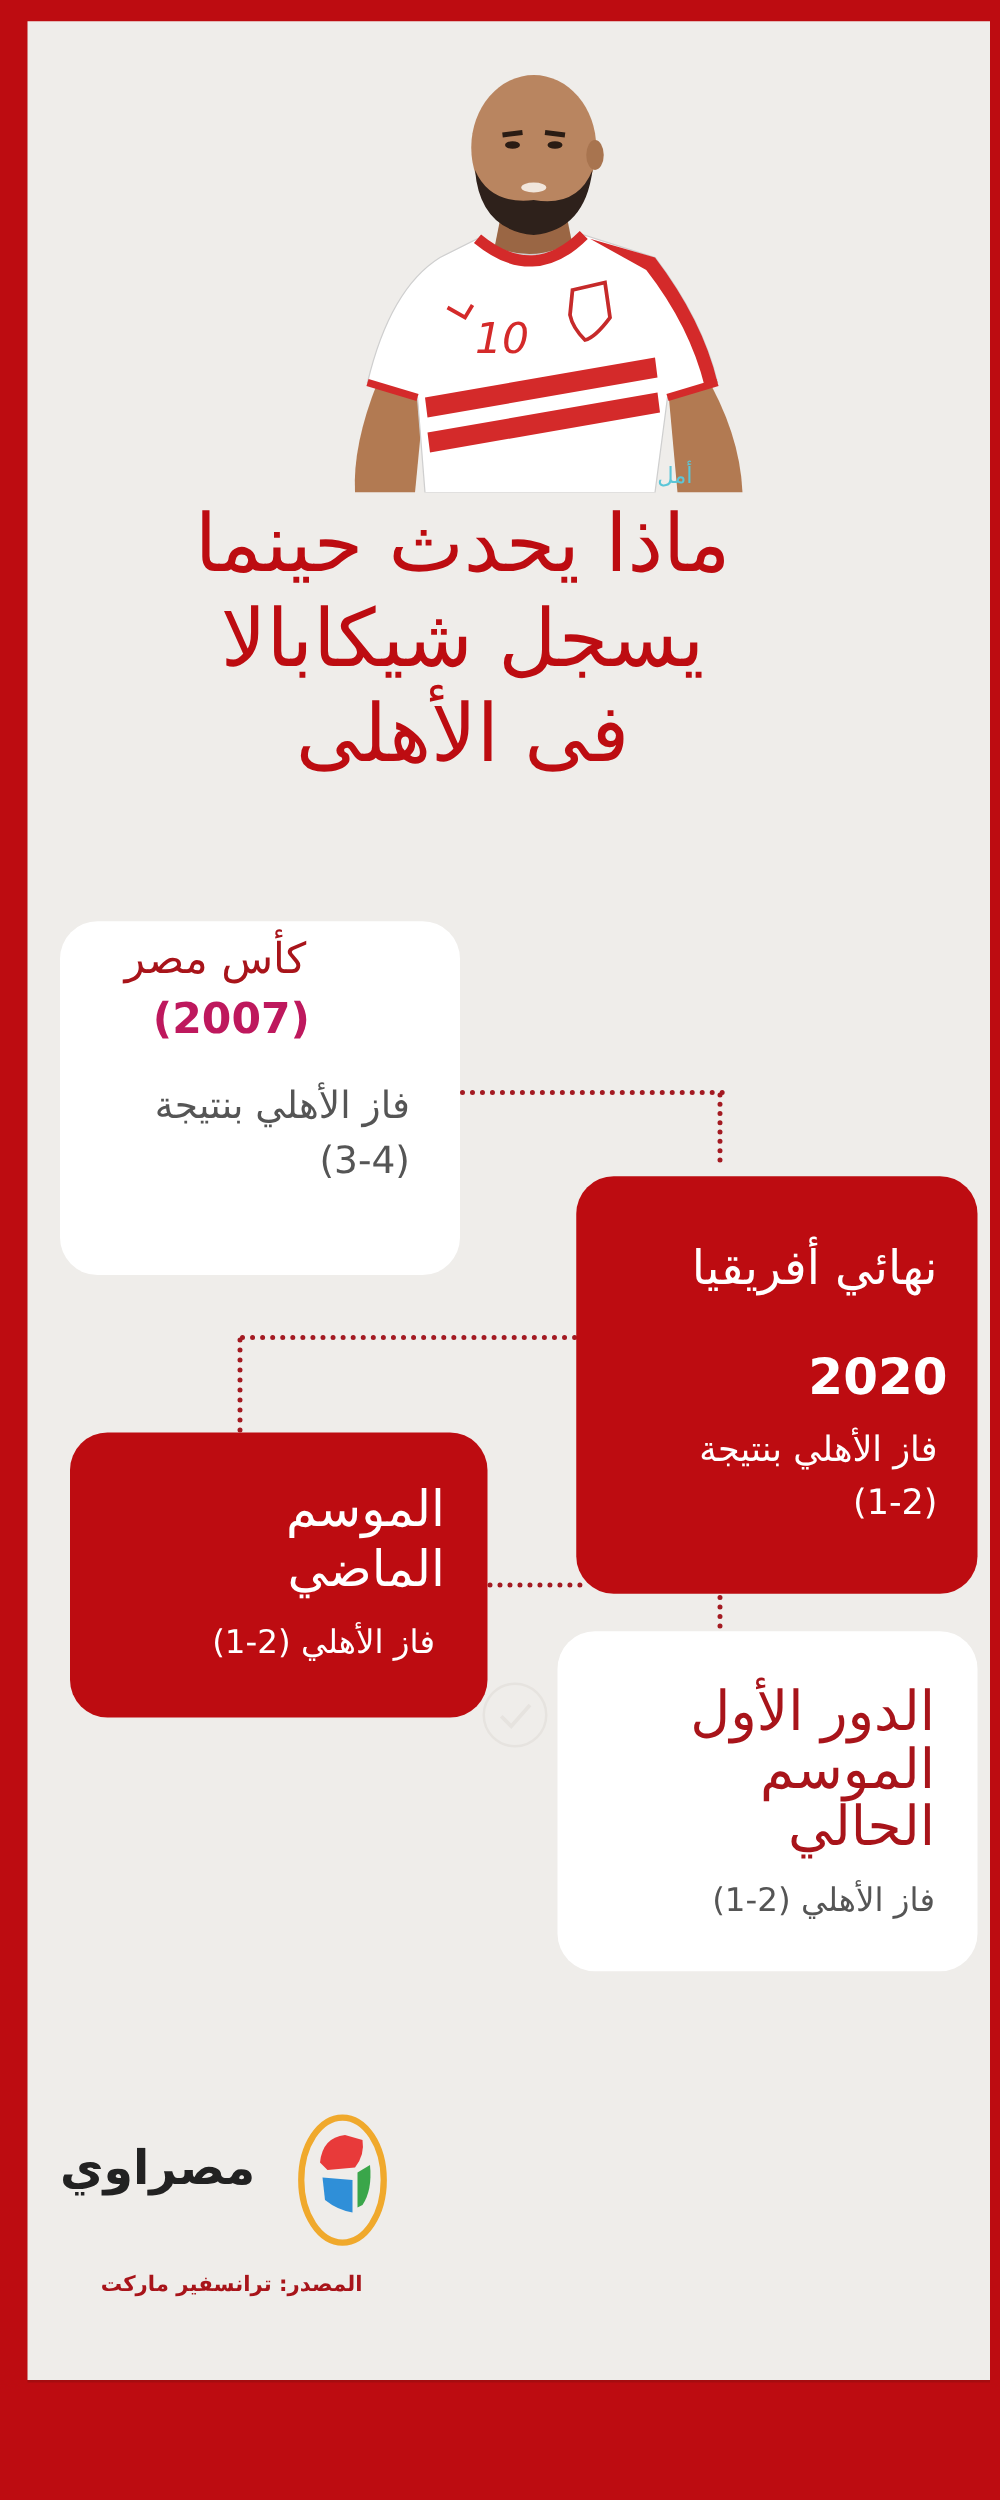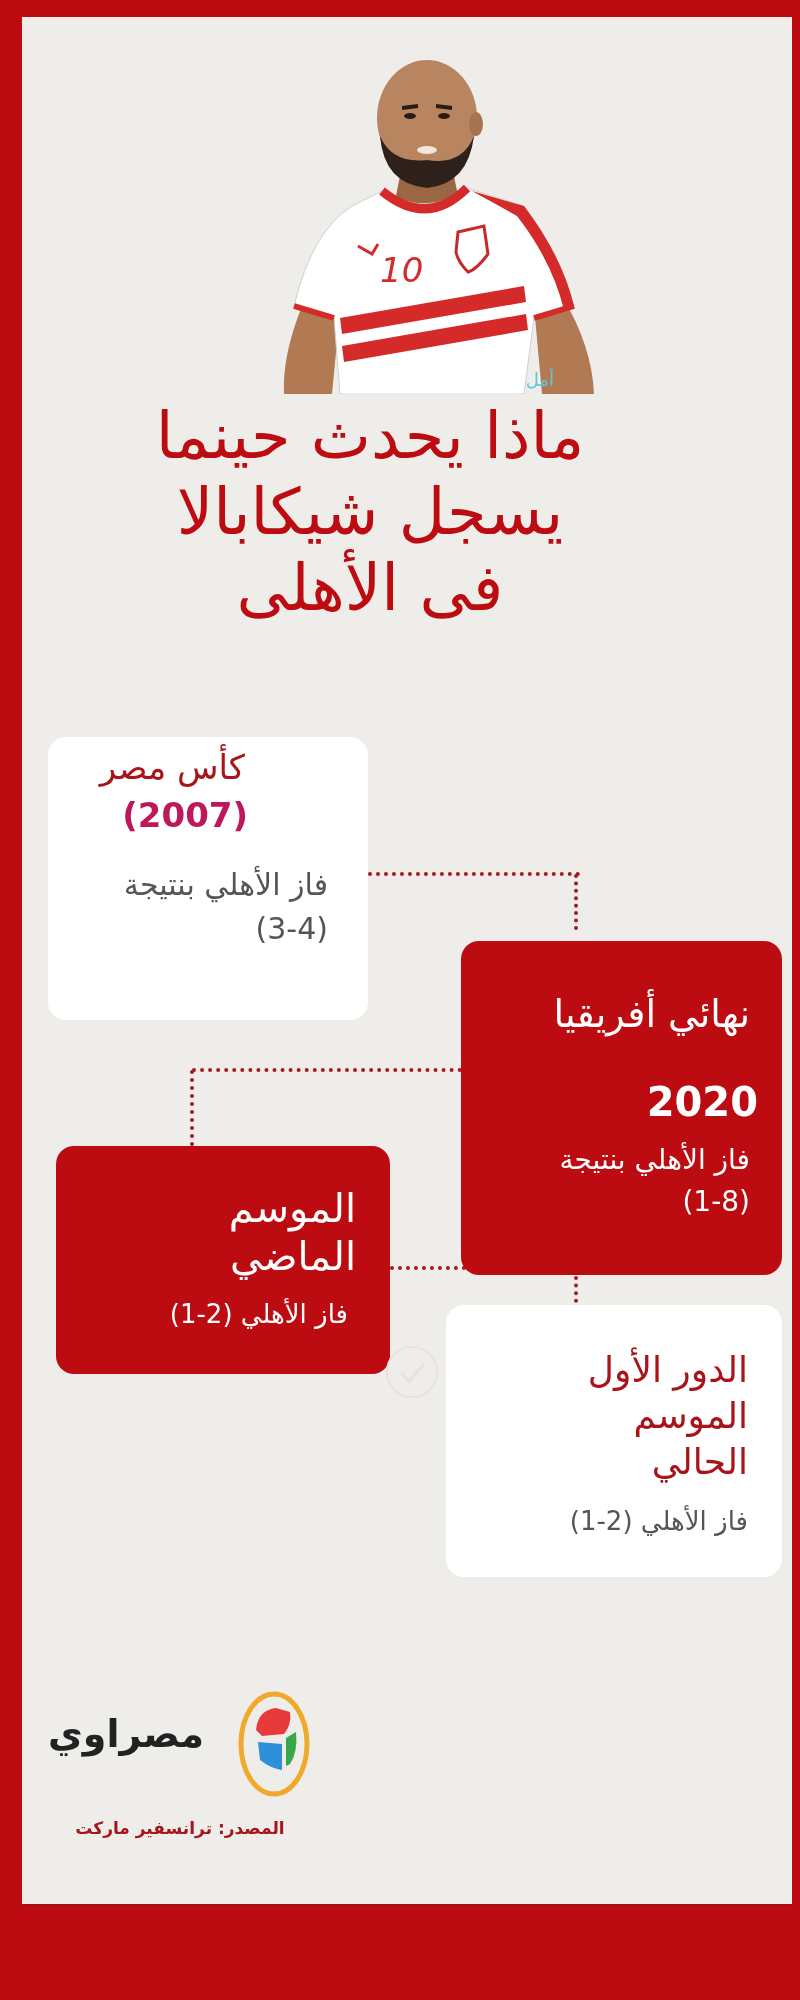--- a/index.html
+++ b/index.html
@@ -14,59 +14,59 @@
       box-shadow: 0 2px 0 #a50d10;
     }
     .abs { position: absolute; }
     .player { left: 262px; top: 56px; width: 346px; height: 338px; }
     .title {
       left: 60px; top: 398px; width: 620px;
       color: #bd0c11; font-size: 64px; line-height: 76px; text-align: center;
       direction: rtl; font-weight: normal; margin: 0;
     }
     .card {
-      position: absolute; border-radius: 18px; direction: rtl; text-align: right;
+      position: absolute; border-radius: 30px; direction: rtl; text-align: right;
       box-sizing: border-box;
     }
     .card.white { background: #ffffff; }
     .card.red { background: #bd0c11; color: #ffffff; }
     .c1 { left: 48px; top: 737px; width: 320px; height: 283px; }
     .c2 { left: 461px; top: 941px; width: 321px; height: 334px; }
     .c3 { left: 56px; top: 1146px; width: 334px; height: 228px; }
     .c4 { left: 446px; top: 1305px; width: 336px; height: 272px; }
 
     .c1 .head { position: absolute; right: 123px; top: 8px; color: #a8141a; font-size: 34px; line-height: 44px; }
     .c1 .year { position: absolute; right: 120px; top: 56px; color: #be185d; font-size: 34px; font-weight: bold; line-height: 44px; direction: ltr; }
     .c1 .body { position: absolute; right: 40px; top: 126px; color: #555; font-size: 30px; line-height: 44px; }
 
     .c2 .head { position: absolute; right: 32px; top: 46px; font-size: 38px; line-height: 54px; }
     .c2 .year { position: absolute; right: 24px; top: 136px; font-size: 40px; font-weight: bold; line-height: 50px; direction: ltr; }
     .c2 .body { position: absolute; right: 32px; top: 198px; font-size: 28px; line-height: 42px; }
 
     .c3 .head { position: absolute; right: 34px; top: 38px; font-size: 40px; line-height: 48px; }
     .c3 .body { position: absolute; right: 42px; top: 148px; font-size: 26px; line-height: 40px; }
 
-    .c4 .head { position: absolute; right: 34px; top: 42px; color: #a8141a; font-size: 36px; line-height: 46px; }
+    .c4 .head { position: absolute; right: 34px; top: 42px; color: #a8141a; font-size: 44px; line-height: 46px; }
     .c4 .body { position: absolute; right: 34px; top: 196px; color: #555; font-size: 26px; line-height: 40px; }
 
     .dotted-h { position: absolute; height: 0; border-top: 4px dotted #a31a22; }
     .dotted-v { position: absolute; width: 0; border-left: 4px dotted #a31a22; }
 
     .check-watermark {
       left: 386px; top: 1346px; width: 52px; height: 52px; border-radius: 50%;
       border: 2px solid #e6e3df; box-sizing: border-box;
     }
     .logo-text {
       left: 48px; top: 1712px; font-size: 38px; font-weight: bold; color: #222; direction: rtl;
       letter-spacing: -1px;
     }
     .logo-mark { left: 236px; top: 1688px; width: 76px; height: 112px; }
     .source {
       left: 70px; top: 1818px; width: 220px; color: #a8141a; font-size: 17px; font-weight: bold;
-      direction: rtl; text-align: center;
+      direction: rtl; text-align: right;
     }
   </style>
 </head>
 <body>
 
 <div class="panel"></div>
 
 <svg class="abs player" viewBox="0 0 346 338">
 
   <path d="M40 250 Q20 300 22 338 L70 338 L78 255 Z" fill="#b27a52"></path>
@@ -123,21 +123,21 @@
     <div>فاز الأهلي بنتيجة</div>
     <div style="direction:ltr; text-align:right;">(3-4)</div>
   </div>
 </div>
 
 <div class="card red c2">
   <div class="head">نهائي أفريقيا</div>
   <div class="year">2020</div>
   <div class="body">
     <div>فاز الأهلي بنتيجة</div>
-    <div style="direction:ltr; text-align:right;">(1-8)</div>
+    <div style="direction:ltr; text-align:right;">(1-2)</div>
   </div>
 </div>
 
 <div class="card red c3">
   <div class="head">
     <div>الموسم</div>
     <div>الماضي</div>
   </div>
   <div class="body">فاز الأهلي (2-1)</div>
 </div>

